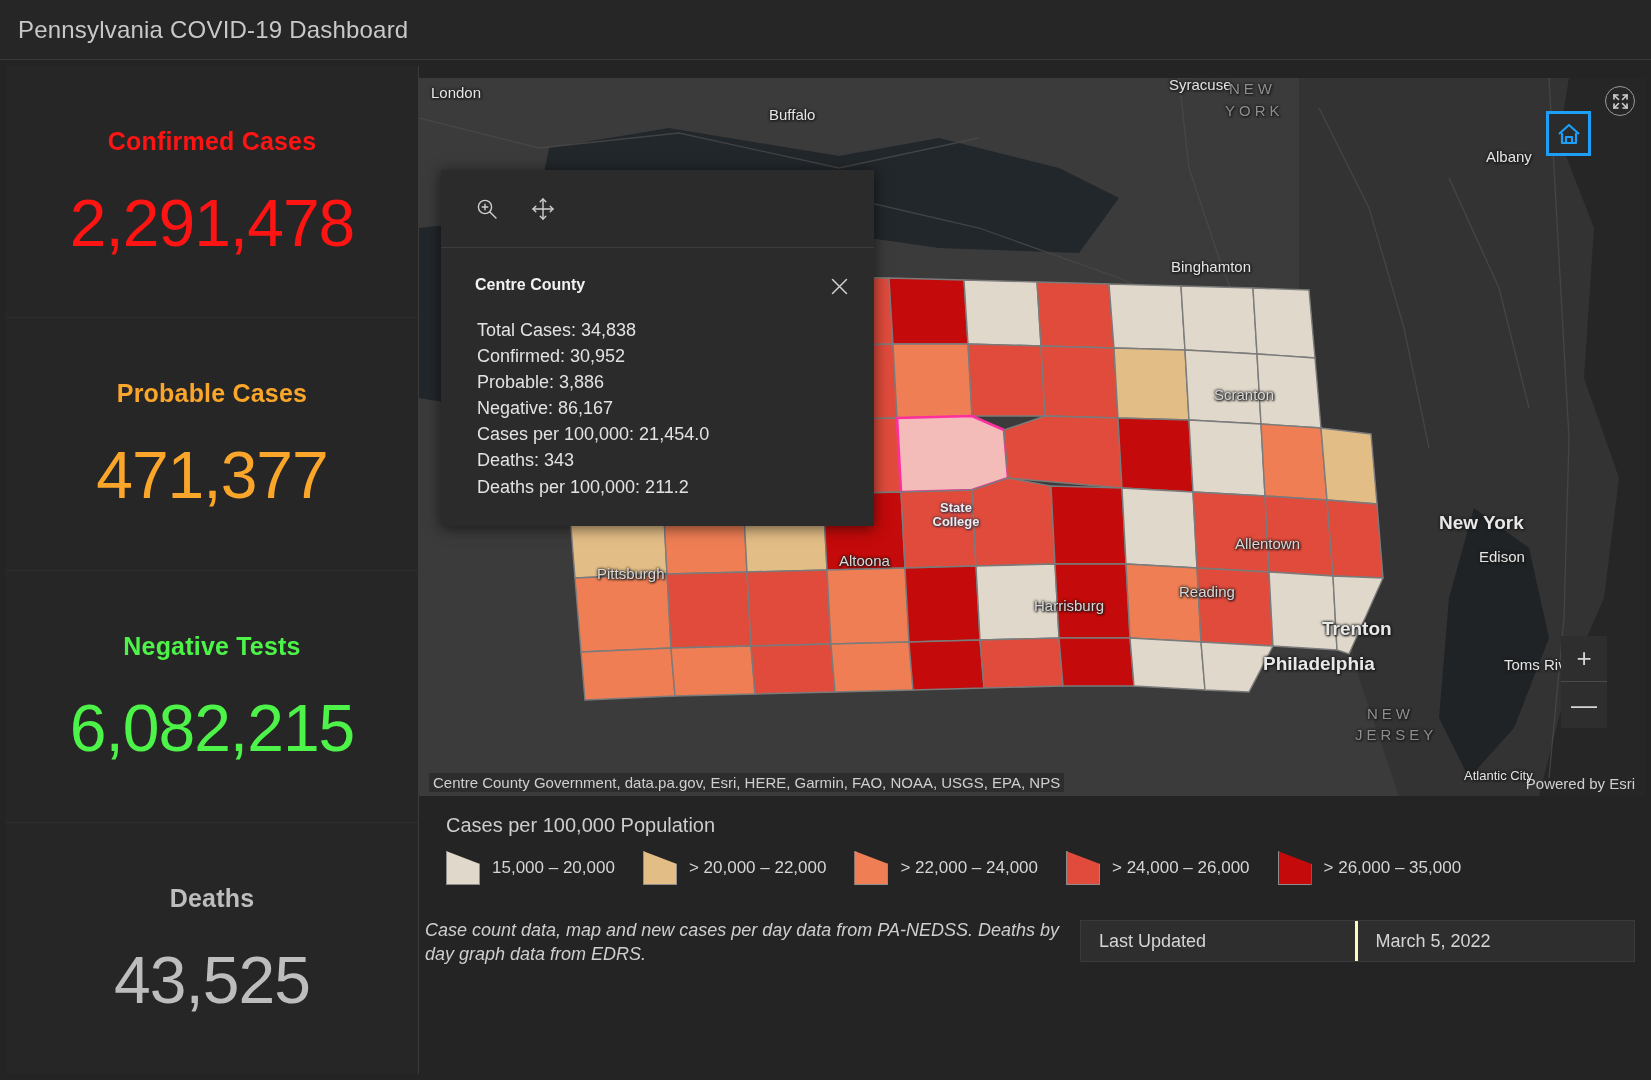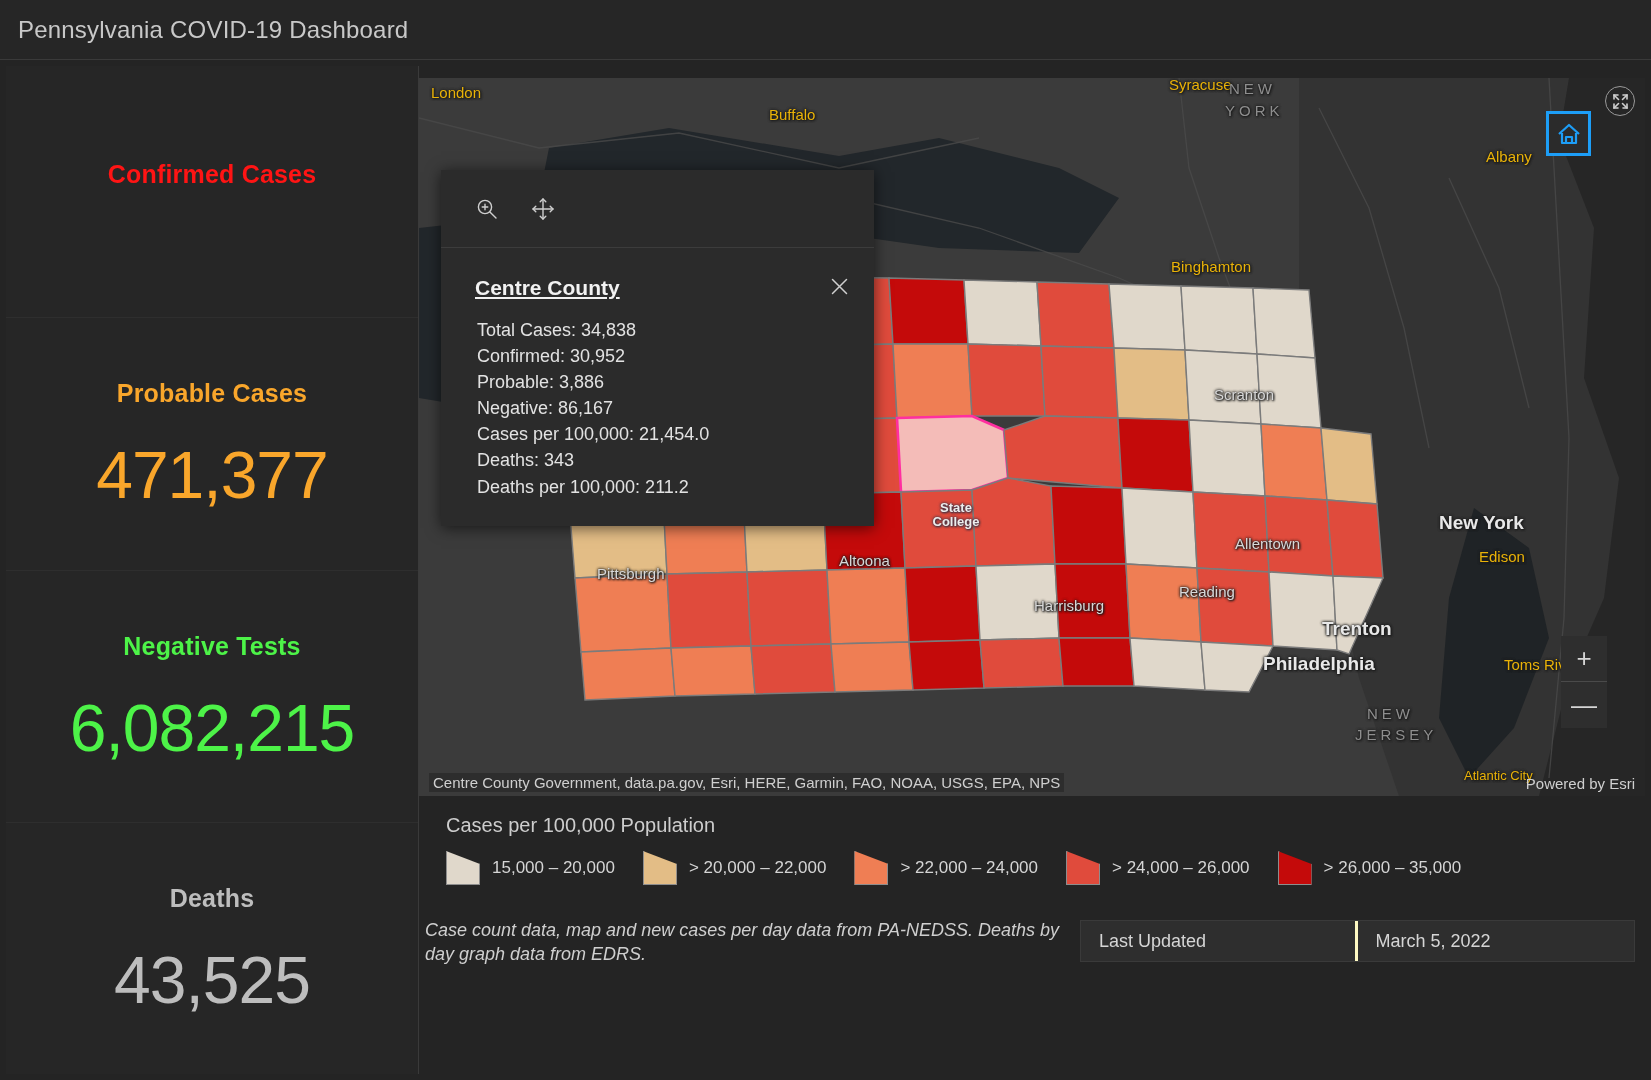--- a/index.html
+++ b/index.html
@@ -44,21 +44,21 @@
   }
   .map-bg { position: absolute; inset: 0; background: #3a3a3a; }
   .map-svg { position: absolute; inset: 0; width: 100%; height: 100%; }
   .city-lbl {
     position: absolute; color: #d8d8d8; font-size: 15px;
     text-shadow: 0 0 3px #1c1c1c, 0 0 3px #1c1c1c, 1px 1px 2px #1c1c1c;
     white-space: nowrap; pointer-events: none;
   }
   .city-lbl.big { font-size: 19px; font-weight: bold; color: #e8e8e8; }
   .city-lbl.state { font-size: 15px; letter-spacing: 4px; color: #8e8e8e; text-align: center; }
-  .city-lbl.dim { color: #eab308; }
+  .city-lbl.dim { color: #e5e5e5; }
   .county-lbl {
     position: absolute; font-size: 13px; color: #ededed; font-weight: 600;
     text-shadow: 0 0 3px #4a3a4a, 0 0 3px #4a3a4a, 1px 1px 2px #3a2a3a;
     text-align: center; line-height: 1.05; pointer-events: none;
   }
 
   
   .expand-btn {
     position: absolute; right: 10px; top: 8px; width: 30px; height: 30px;
     border: 1px solid #9a9a9a; border-radius: 50%;
@@ -94,21 +94,21 @@
   }
   .popup-toolbar {
     height: 78px; display: flex; align-items: center; gap: 32px; padding: 0 34px;
     border-bottom: 1px solid #3c3c3c;
   }
   .popup-tool { color: #cfcfcf; display: flex; align-items: center; }
   .popup-head {
     display: flex; align-items: flex-start; justify-content: space-between;
     padding: 28px 24px 0 34px;
   }
-  .popup-title { font-size: 21px; font-weight: bold; color: #f2f2f2; text-decoration: underline; }
+  .popup-title { font-size: 16px; font-weight: bold; color: #f2f2f2; }
   .popup-close { color: #cfcfcf; font-size: 24px; line-height: 1; cursor: pointer; }
   .popup-body { padding: 16px 34px 26px 36px; }
   .popup-row { font-size: 18px; color: #e2e2e2; line-height: 1.45; white-space: nowrap; }
 
   
   .legend {
     position: absolute; left: 419px; top: 800px; width: 1226px; height: 118px;
     background: #242424;
   }
   .legend-title { margin: 14px 0 0 27px; font-size: 20px; color: #cdcdcd; }
@@ -140,20 +140,21 @@
 
 <div class="app">
 
   <div class="header">
     <div class="header-title">Pennsylvania COVID-19 Dashboard</div>
   </div>
 
   <div class="stats-col">
     <div class="stat-card">
       <div class="stat-label" style="color:#ff1414">Confirmed Cases</div>
+      <div class="stat-value" style="color:#ff1414">2,291,478</div>
     </div>
     <div class="stat-card">
       <div class="stat-label" style="color:#f9a62b">Probable Cases</div>
       <div class="stat-value" style="color:#f9a62b">471,377</div>
     </div>
     <div class="stat-card">
       <div class="stat-label" style="color:#4df348">Negative Tests</div>
       <div class="stat-value" style="color:#4df348">6,082,215</div>
     </div>
     <div class="stat-card">

